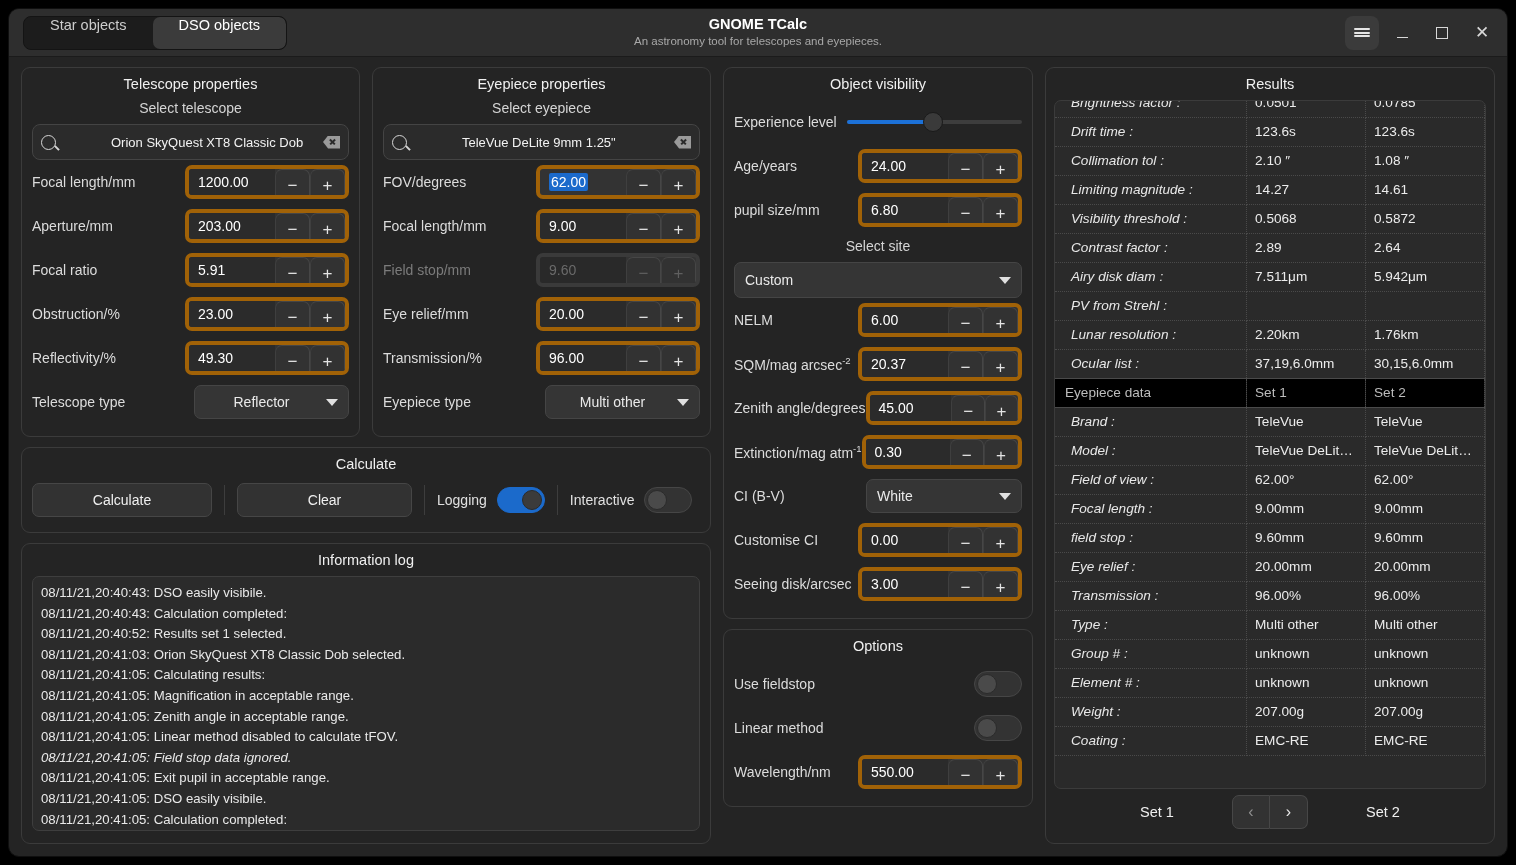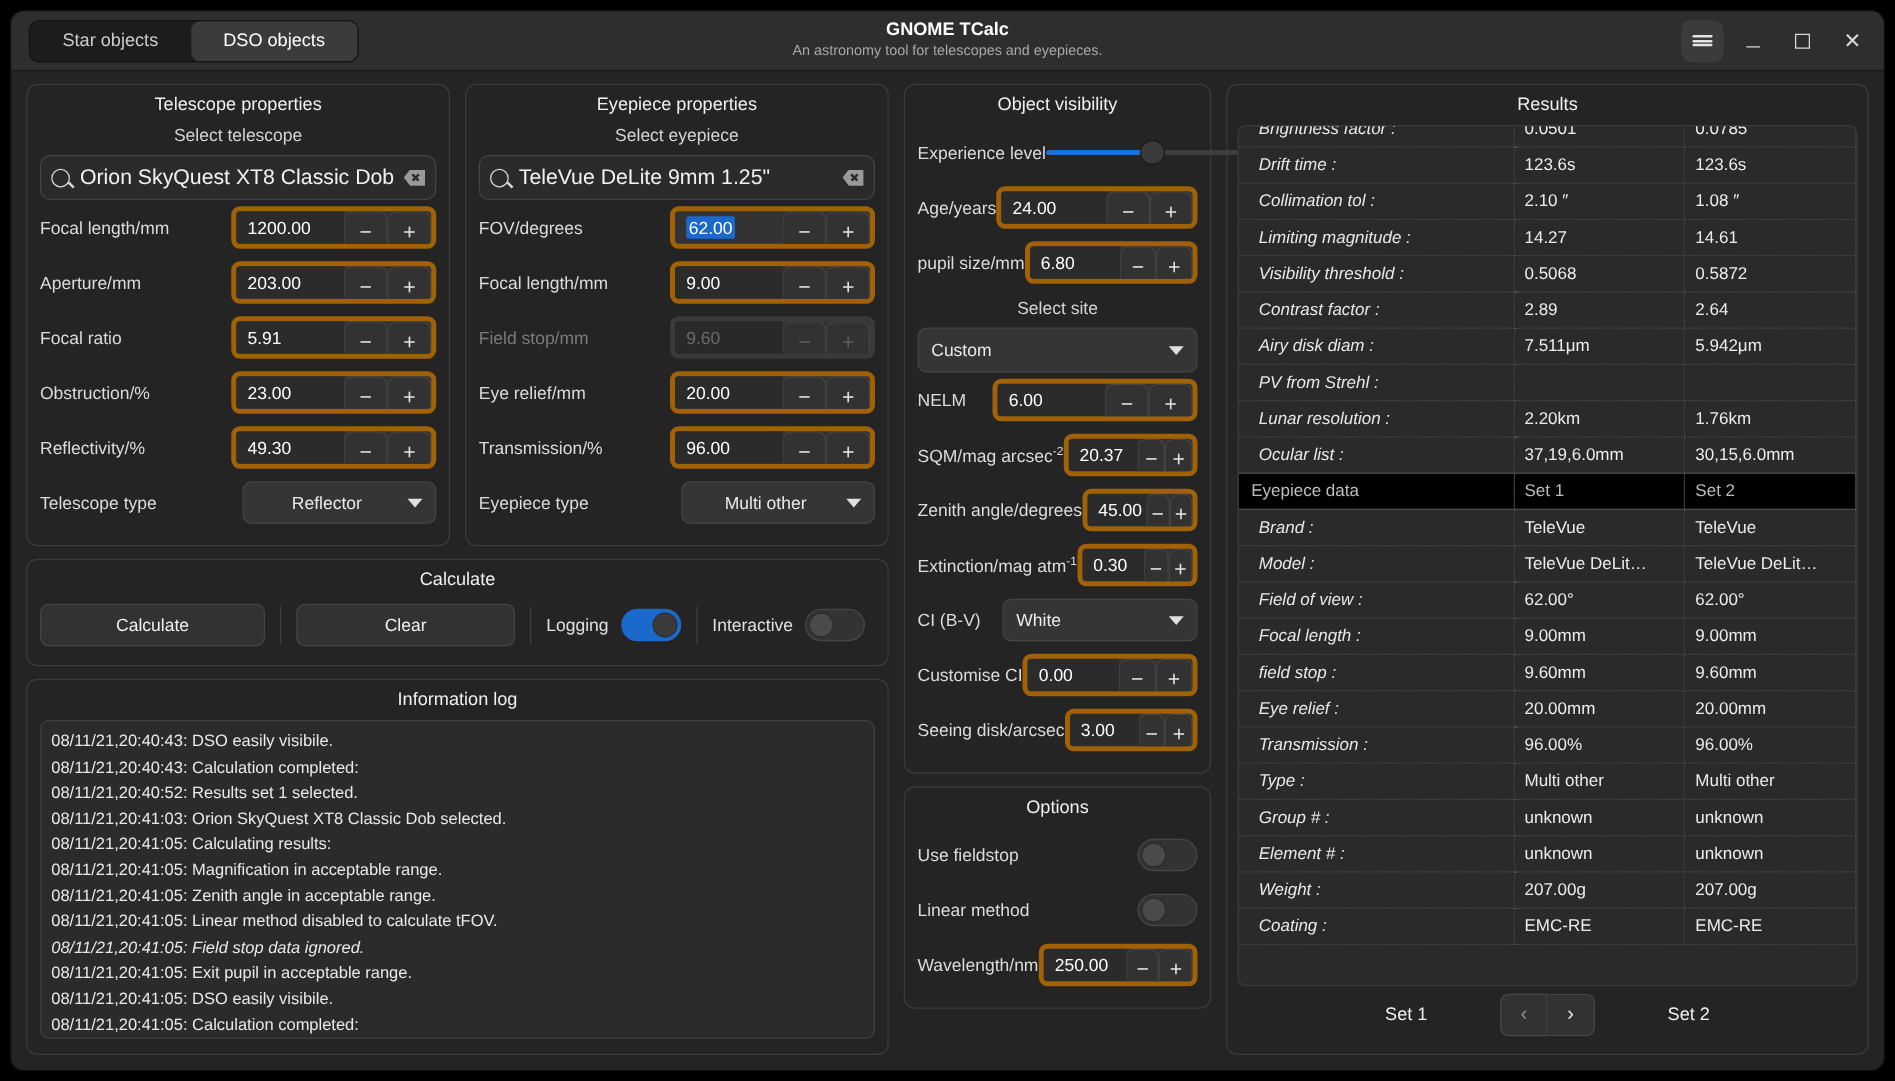--- a/index.html
+++ b/index.html
@@ -35,21 +35,21 @@
     display: flex;
     background: #1c1c1c;
     border: 1px solid #141414;
     border-radius: 8px;
     overflow: hidden;
     height: 34px;
     margin-left: 6px;
   }
   .tab {
     padding: 0 26px;
-    display: flex; align-items: center;
+    display: flex; align-items: flex-start;
     font-size: 14.5px;
     color: #cdcdcd;
     background: #1c1c1c;
     cursor: default;
   }
   .tab.active {
     background: #3b3b3b;
     color: #ffffff;
     border-radius: 7px;
   }
@@ -86,21 +86,21 @@
   
   .body {
     flex: 1;
     display: flex;
     padding: 10px 12px 12px 12px;
     gap: 12px;
     overflow: hidden;
   }
   .colA { width: 690px; display:flex; flex-direction:column; gap: 10px; }
   .rowTop { display:flex; gap: 12px; }
-  .colB { width: 246px; display:flex; flex-direction:column; gap: 10px;}
+  .colB { width: 310px; display:flex; flex-direction:column; gap: 10px;}
   .colC { flex:1; display:flex; flex-direction:column; }
 
   .frame {
     border: 1px solid #3b3b3b;
     border-radius: 9px;
     background: #242424;
     padding: 8px 10px 12px 10px;
   }
   .frame-title {
     text-align: center;
@@ -184,21 +184,21 @@
     border-radius: 50%;
     position: relative;
     flex: none;
   }
   .search .mag::after {
     content:""; position:absolute;
     width: 6px; height: 1.8px; background:#d6d6d6;
     transform: rotate(45deg);
     right: -5px; bottom: 0px;
   }
-  .search .txt { flex:1; font-size: 17px; color:#f2f2f2; white-space:nowrap; overflow:hidden;}
+  .search .txt { flex:1; font-size: 13px; color:#f2f2f2; white-space:nowrap; overflow:hidden;margin-left:47px;}
   .clr {
     width:17px; height:13px;
     background:#9a9a9a;
     flex:none;
     position:relative;
     clip-path: polygon(30% 0, 100% 0, 100% 100%, 30% 100%, 0 50%);
     display:flex; align-items:center; justify-content:center;
     cursor: default;
   }
   .clr::before, .clr::after {
@@ -670,21 +670,21 @@
         </div>
         <div class="prow">
           <div class="plabel">Linear method</div>
           <div class="toggle">
               <div class="dot"></div>
             </div>
         </div>
         <div class="prow">
           <div class="plabel">Wavelength/nm</div>
           <div class="spin">
-            <div class="val">250.00</div>
+            <div class="val">550.00</div>
             <div class="btn">−</div>
             <div class="btn">+</div>
           </div>
         </div>
       </div>
     </div>
 
     <div class="colC">
       <div class="resultsframe">
         <div class="frame-title">Results</div>

